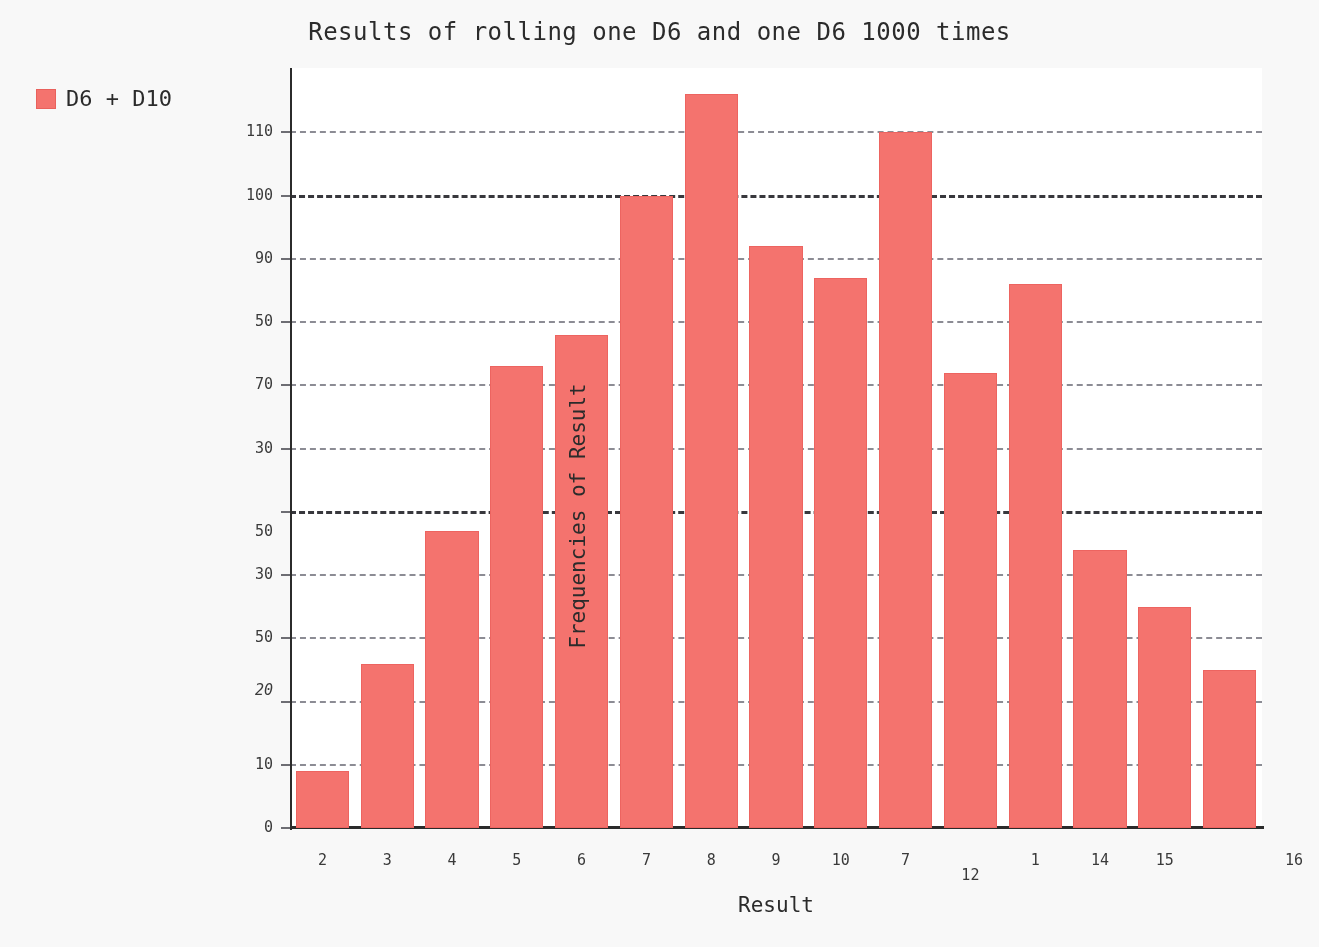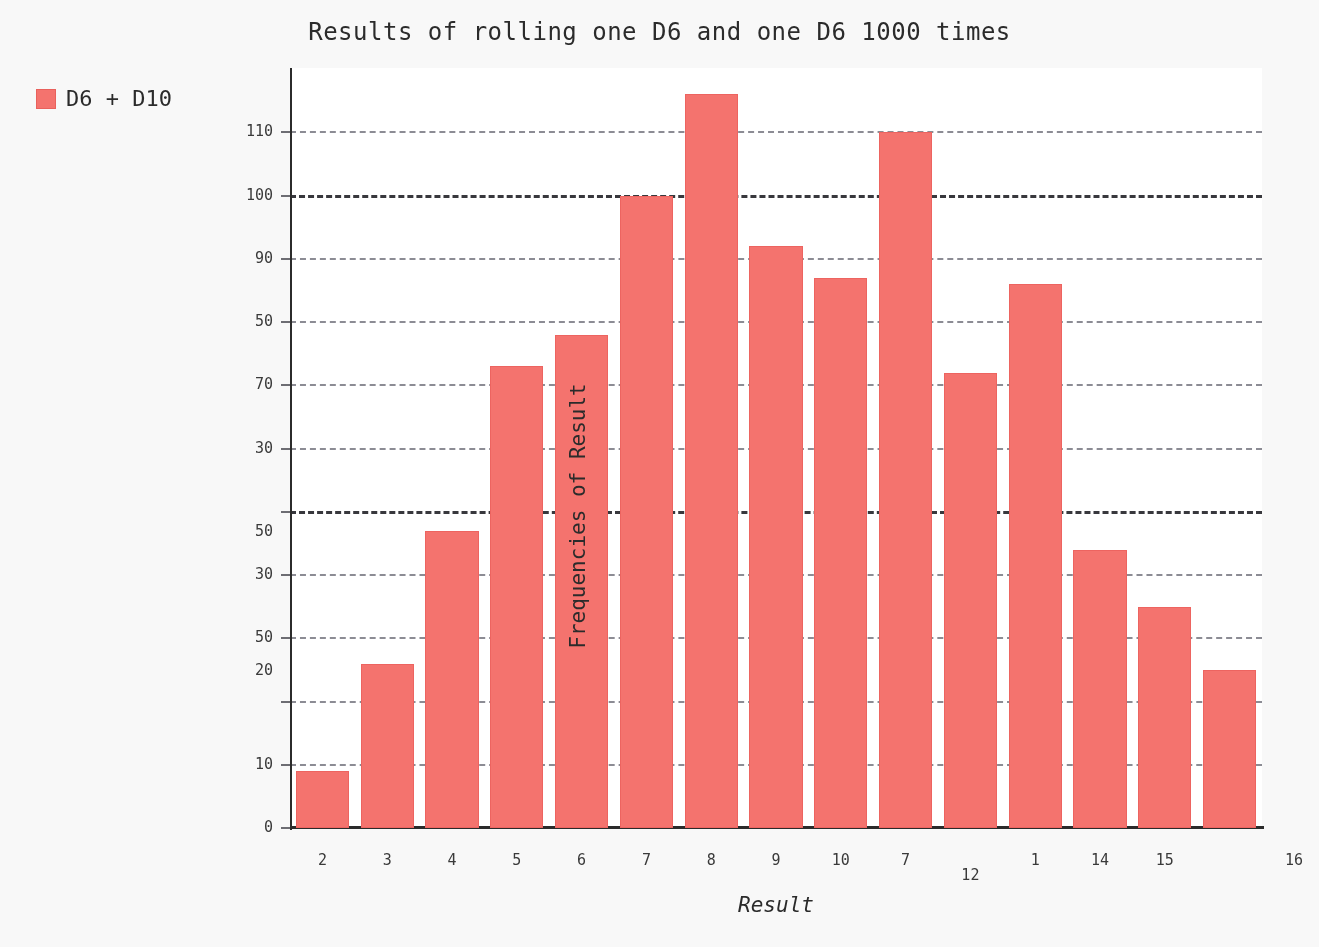--- a/index.html
+++ b/index.html
@@ -150,21 +150,20 @@
   
   #x-axis-title {
     position: absolute;
     left: 290px;
     top: 893px;
     width: 972px;
     text-align: center;
     font-size: 21px;
     color: #2b2b2b;
     white-space: pre;
-    font-style: italic;
   }
   #y-axis-title {
     position: absolute;
     left: 0;
     top: 0;
     width: 760px;
     height: 30px;
     transform: translate(-365px, 433px) rotate(-90deg);
     transform-origin: center center;
     margin-left: 380px;
@@ -208,21 +207,21 @@
       <div class="gridline" style="top: 257.75px;"></div>
       <div class="gridline major" style="top: 194.5px;"></div>
       <div class="gridline" style="top: 131.25px;"></div>
     </div>
   <div id="yticks">
       <div class="ytick-mark" style="top: 827px;"></div>
       <div class="ytick-label" style="top: 827px;">0</div>
       <div class="ytick-mark" style="top: 763.75px;"></div>
       <div class="ytick-label" style="top: 763.75px;">10</div>
       <div class="ytick-mark" style="top: 700.5px;"></div>
-      <div class="ytick-label" style="top: 670px;">20</div>
+      <div class="ytick-label" style="top: 690px; font-style: italic;">20</div>
       <div class="ytick-mark" style="top: 637.25px;"></div>
       <div class="ytick-label" style="top: 637.25px;">50</div>
       <div class="ytick-mark" style="top: 574px;"></div>
       <div class="ytick-label" style="top: 574px;">30</div>
       <div class="ytick-mark" style="top: 510.75px;"></div>
       <div class="ytick-label" style="top: 510.75px; margin-top: 20px;">50</div>
       <div class="ytick-mark" style="top: 447.5px;"></div>
       <div class="ytick-label" style="top: 447.5px;">30</div>
       <div class="ytick-mark" style="top: 384.25px;"></div>
       <div class="ytick-label" style="top: 384.25px;">70</div>

